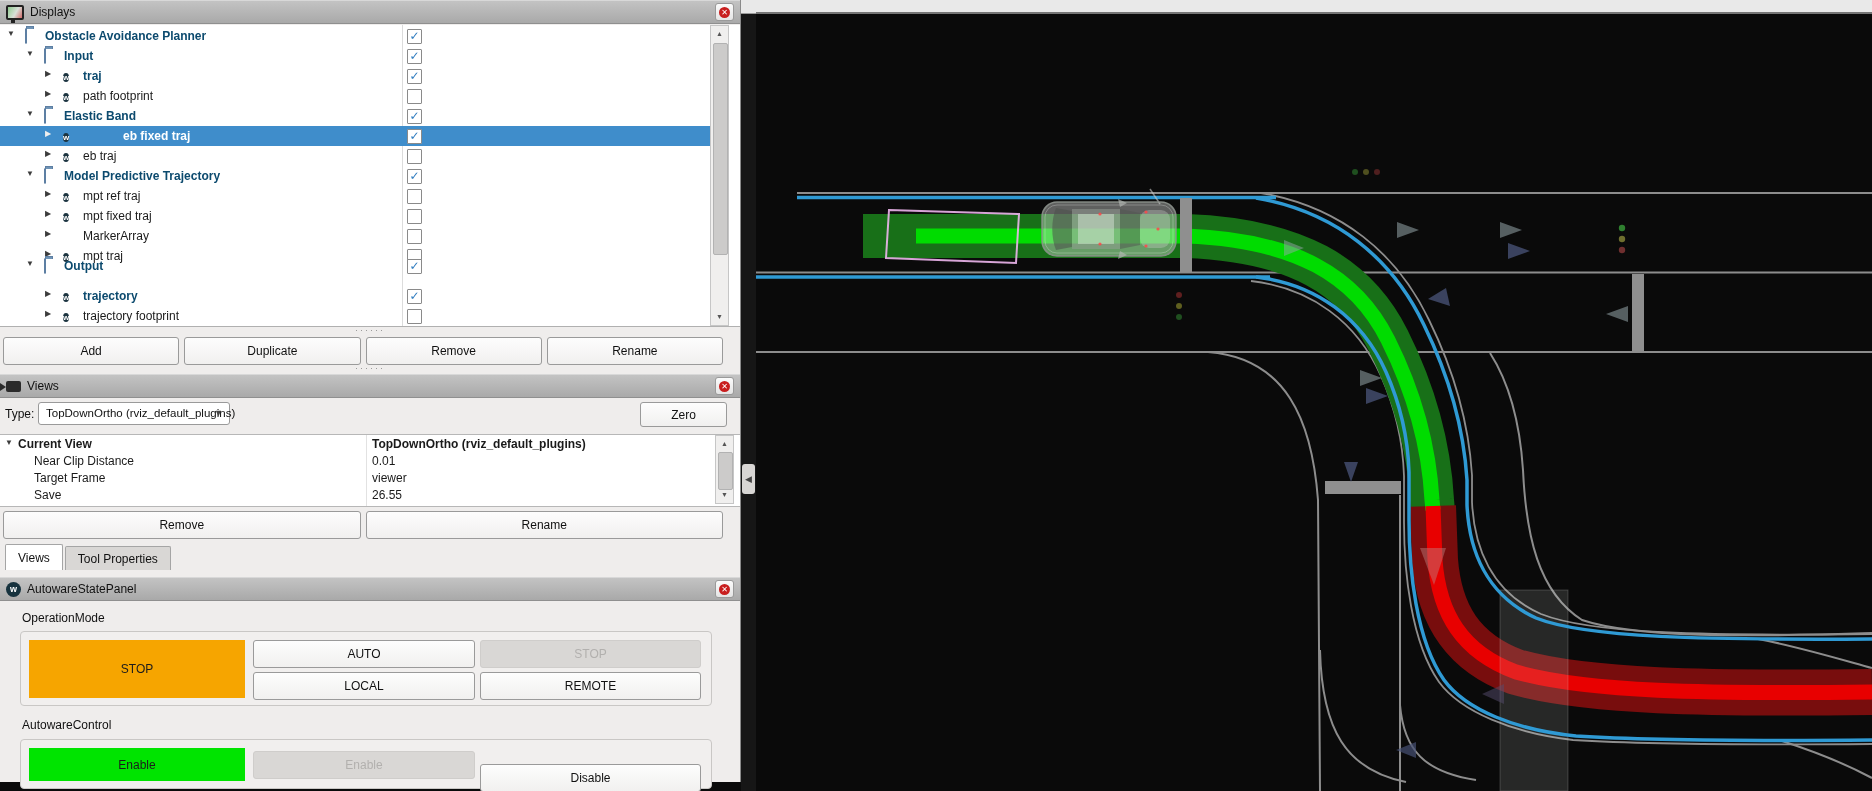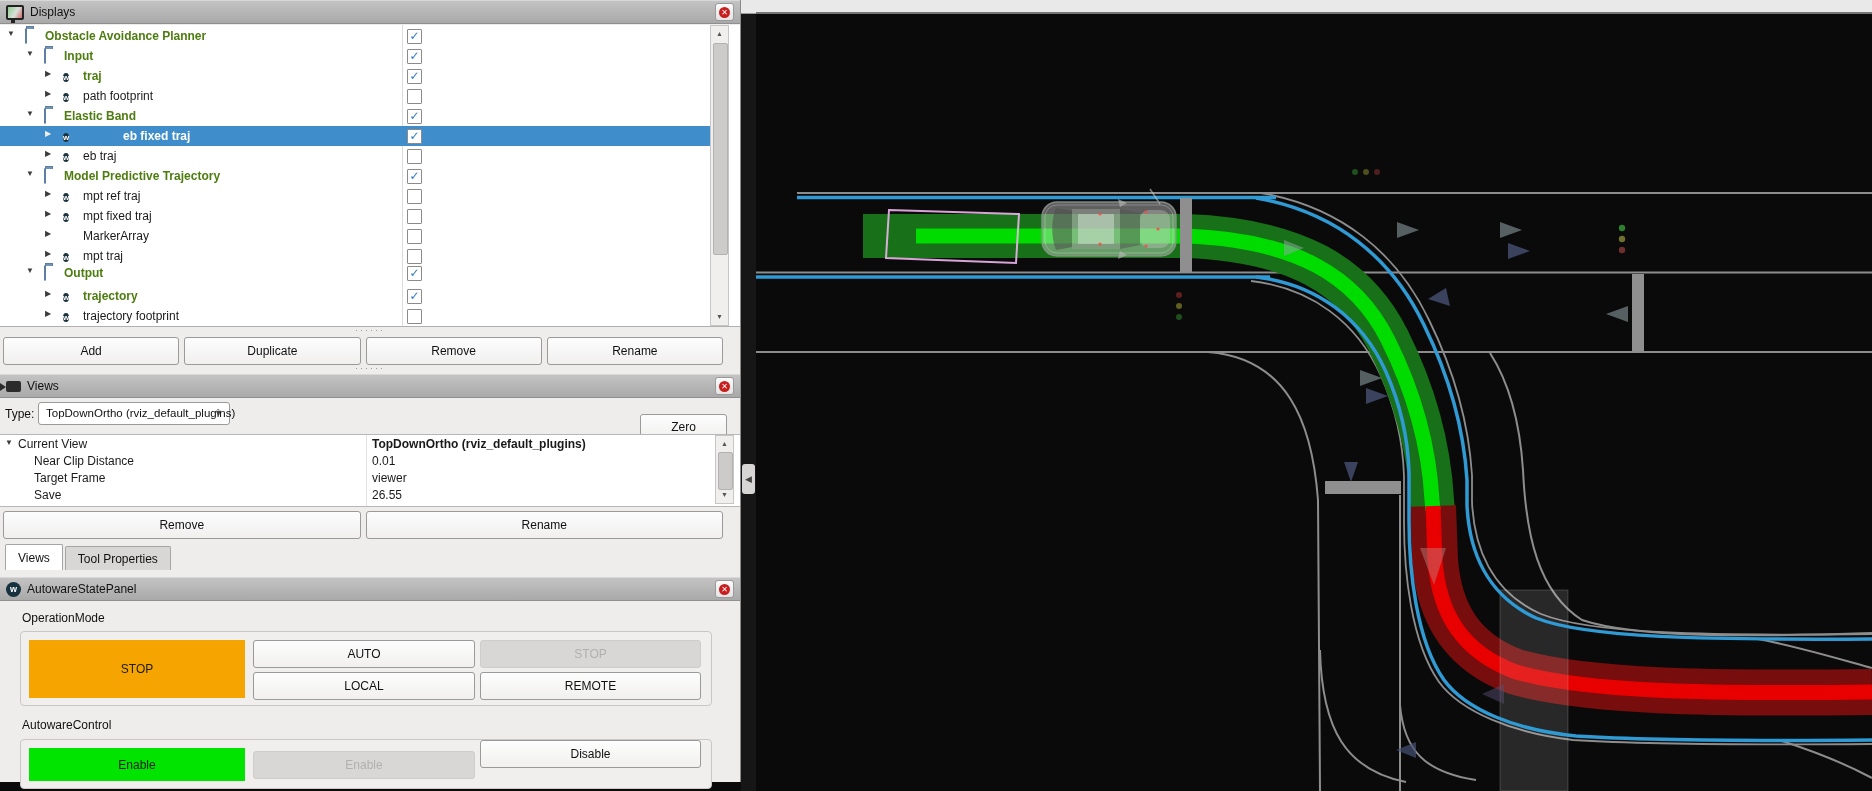--- a/index.html
+++ b/index.html
@@ -20,21 +20,21 @@
   .monitor-icon::after{content:"";position:absolute;left:3px;bottom:-5px;width:4px;height:3px;background:#222;}
   .views-icon{width:15px;height:11px;background:#2b2b2b;border-radius:2px;position:relative;}
   .views-icon::before{content:"";position:absolute;left:-6px;top:2px;border-left:6px solid #2b2b2b;border-top:4px solid transparent;border-bottom:4px solid transparent;}
   .aw-icon{width:15px;height:15px;border-radius:50%;background:#16323e;color:#fff;font-size:9px;font-weight:bold;
        display:flex;align-items:center;justify-content:center;line-height:15px;}
   
   .tree{position:absolute;left:0;top:25px;width:740px;height:301px;background:#fff;border-bottom:1px solid #b0b0b0;overflow:hidden;}
   .colline{position:absolute;left:402px;top:0;width:1px;height:301px;background:#dcdcdc;}
   .trow{position:absolute;left:0;width:710px;height:20px;font-size:12px;color:#1a1a1a;display:block;}
   .trow .tlabel{position:absolute;top:3px;white-space:nowrap;}
-  .trow.blue .tlabel{color:#4d7c0f;font-weight:bold;}
+  .trow.blue .tlabel{color:#0c4a6e;font-weight:bold;}
   .trow.sel{background:#3f8dcb;}
   .trow.sel .tlabel{color:#fff;font-weight:bold;margin-left:40px;}
   .arr{position:absolute;top:3px;font-size:8px;color:#3c3c3c;}
   .trow.sel .arr{color:#eee;}
   .arr.down::before{content:"▼";}
   .arr.right::before{content:"▶";}
   .ticon{position:absolute;top:3px;}
   .folder{width:14px;height:10px;margin-top:2px;background:linear-gradient(#8fadc9,#6f93b5);border:1px solid #5d7fa3;border-radius:1px;position:relative;}
   .folder::before{content:"";position:absolute;left:0;top:-3px;width:6px;height:2px;background:#6f93b5;border:1px solid #5d7fa3;border-bottom:none;}
   .awnode{width:13px;height:13px;border-radius:50%;background:#1c3440;color:#fff;font-size:8px;font-weight:bold;text-align:center;line-height:13px;}
@@ -56,26 +56,26 @@
   
   .btnrow{position:absolute;left:3px;width:720px;display:flex;gap:5px;}
   .btn{flex:1;height:26px;background:linear-gradient(#fdfdfd,#f1f0ef);border:1px solid #9a9a9a;border-radius:3px;
        font-size:12px;color:#111;display:flex;align-items:center;justify-content:center;font-family:inherit;}
   
   .typerow{position:absolute;left:0;width:740px;height:24px;}
   .typelabel{position:absolute;left:5px;top:5px;font-size:12px;color:#111;}
   .combo{position:absolute;left:38px;top:0;width:192px;height:23px;background:#fff;border:1px solid #9a9a9a;border-radius:3px;box-sizing:border-box;}
   .combo .cval{position:absolute;left:7px;top:4px;font-size:11.5px;color:#111;white-space:nowrap;}
   .combo .carr{position:absolute;right:6px;top:5px;font-size:9px;color:#444;}
-  .zerobtn{position:absolute;left:640px;top:0;width:85px;height:23px;margin-top:12px;}
+  .zerobtn{position:absolute;left:640px;top:0;width:85px;height:23px;}
   .vtable{position:absolute;left:0;top:434px;width:740px;height:71px;background:#fff;border-top:1px solid #b7b7b7;border-bottom:1px solid #b7b7b7;overflow:hidden;}
   .vrow{position:absolute;left:0;width:715px;height:17px;font-size:12px;color:#1a1a1a;}
   .vrow .pname{position:absolute;left:34px;top:1px;white-space:nowrap;}
   .vrow .pval{position:absolute;left:372px;top:1px;white-space:nowrap;}
-  .vrow.hdr0 .pname{left:18px;font-weight:normal;}
+  .vrow.hdr0 .pname{left:18px;font-weight:bold;}
   .vrow.hdr0 .pval{font-weight:bold;}
   .vrow .varr{position:absolute;left:5px;top:2px;font-size:8px;color:#3c3c3c;}
   .vdivline{position:absolute;left:366px;top:0;width:1px;height:71px;background:#e2e2e2;}
   
   .tabs{position:absolute;left:5px;top:544px;height:26px;display:flex;align-items:flex-end;gap:2px;}
   .tab{height:23px;padding:0 12px;font-size:12px;color:#111;display:flex;align-items:center;border:1px solid #a5a5a5;border-bottom:none;
        background:#d9d7d5;border-radius:2px 2px 0 0;}
   .tab.active{background:#fff;height:25px;font-weight:normal;}
   
   .slabel{position:absolute;left:22px;font-size:12px;color:#111;}
@@ -177,21 +177,21 @@
         <span class="ticon"><span class="mk"></span></span>
         <span class="tlabel">MarkerArray</span>
         <span class="cbx"></span>
       </div>
       <div class="trow lvl2" style="top:221px;">
         <span class="arr right"></span>
         <span class="ticon"><span class="awnode">w</span></span>
         <span class="tlabel">mpt traj</span>
         <span class="cbx"></span>
       </div>
-      <div class="trow lvl1 blue" style="top:238px;">
+      <div class="trow lvl1 blue" style="top:231px;">
         <span class="arr down"></span>
         <span class="ticon"><span class="folder"></span></span>
         <span class="tlabel">Output</span>
         <span class="cbx on"></span>
       </div>
       <div class="trow lvl2 blue" style="top:261px;">
         <span class="arr right"></span>
         <span class="ticon"><span class="awnode">w</span></span>
         <span class="tlabel">trajectory</span>
         <span class="cbx on"></span>
@@ -292,21 +292,21 @@
       <div class="gbtn disabled" style="left:459px;top:8px;width:219px;">STOP</div>
       <div class="gbtn" style="left:232px;top:40px;width:220px;">LOCAL</div>
       <div class="gbtn" style="left:459px;top:40px;width:219px;">REMOTE</div>
     </div>
 
     <div class="slabel" style="top:718px;">AutowareControl</div>
 
     <div class="group" style="top:739px;height:50px;">
       <div class="statusbox" style="left:8px;top:8px;width:216px;height:33px;background:#00e400;">Enable</div>
       <div class="gbtn disabled" style="left:232px;top:11px;width:220px;">Enable</div>
-      <div class="gbtn" style="left:459px;top:0;width:219px;">Disable</div>
+      <div class="gbtn" style="left:459px;top:24px;width:219px;">Disable</div>
     </div>
   </div>
 
   <div class="gutter">
     <div class="topstrip"></div>
     <div class="collapse-tab">◀</div>
   </div>
 
   <div class="viz">
     <svg width="1116" height="791" viewBox="0 0 1116 791">

